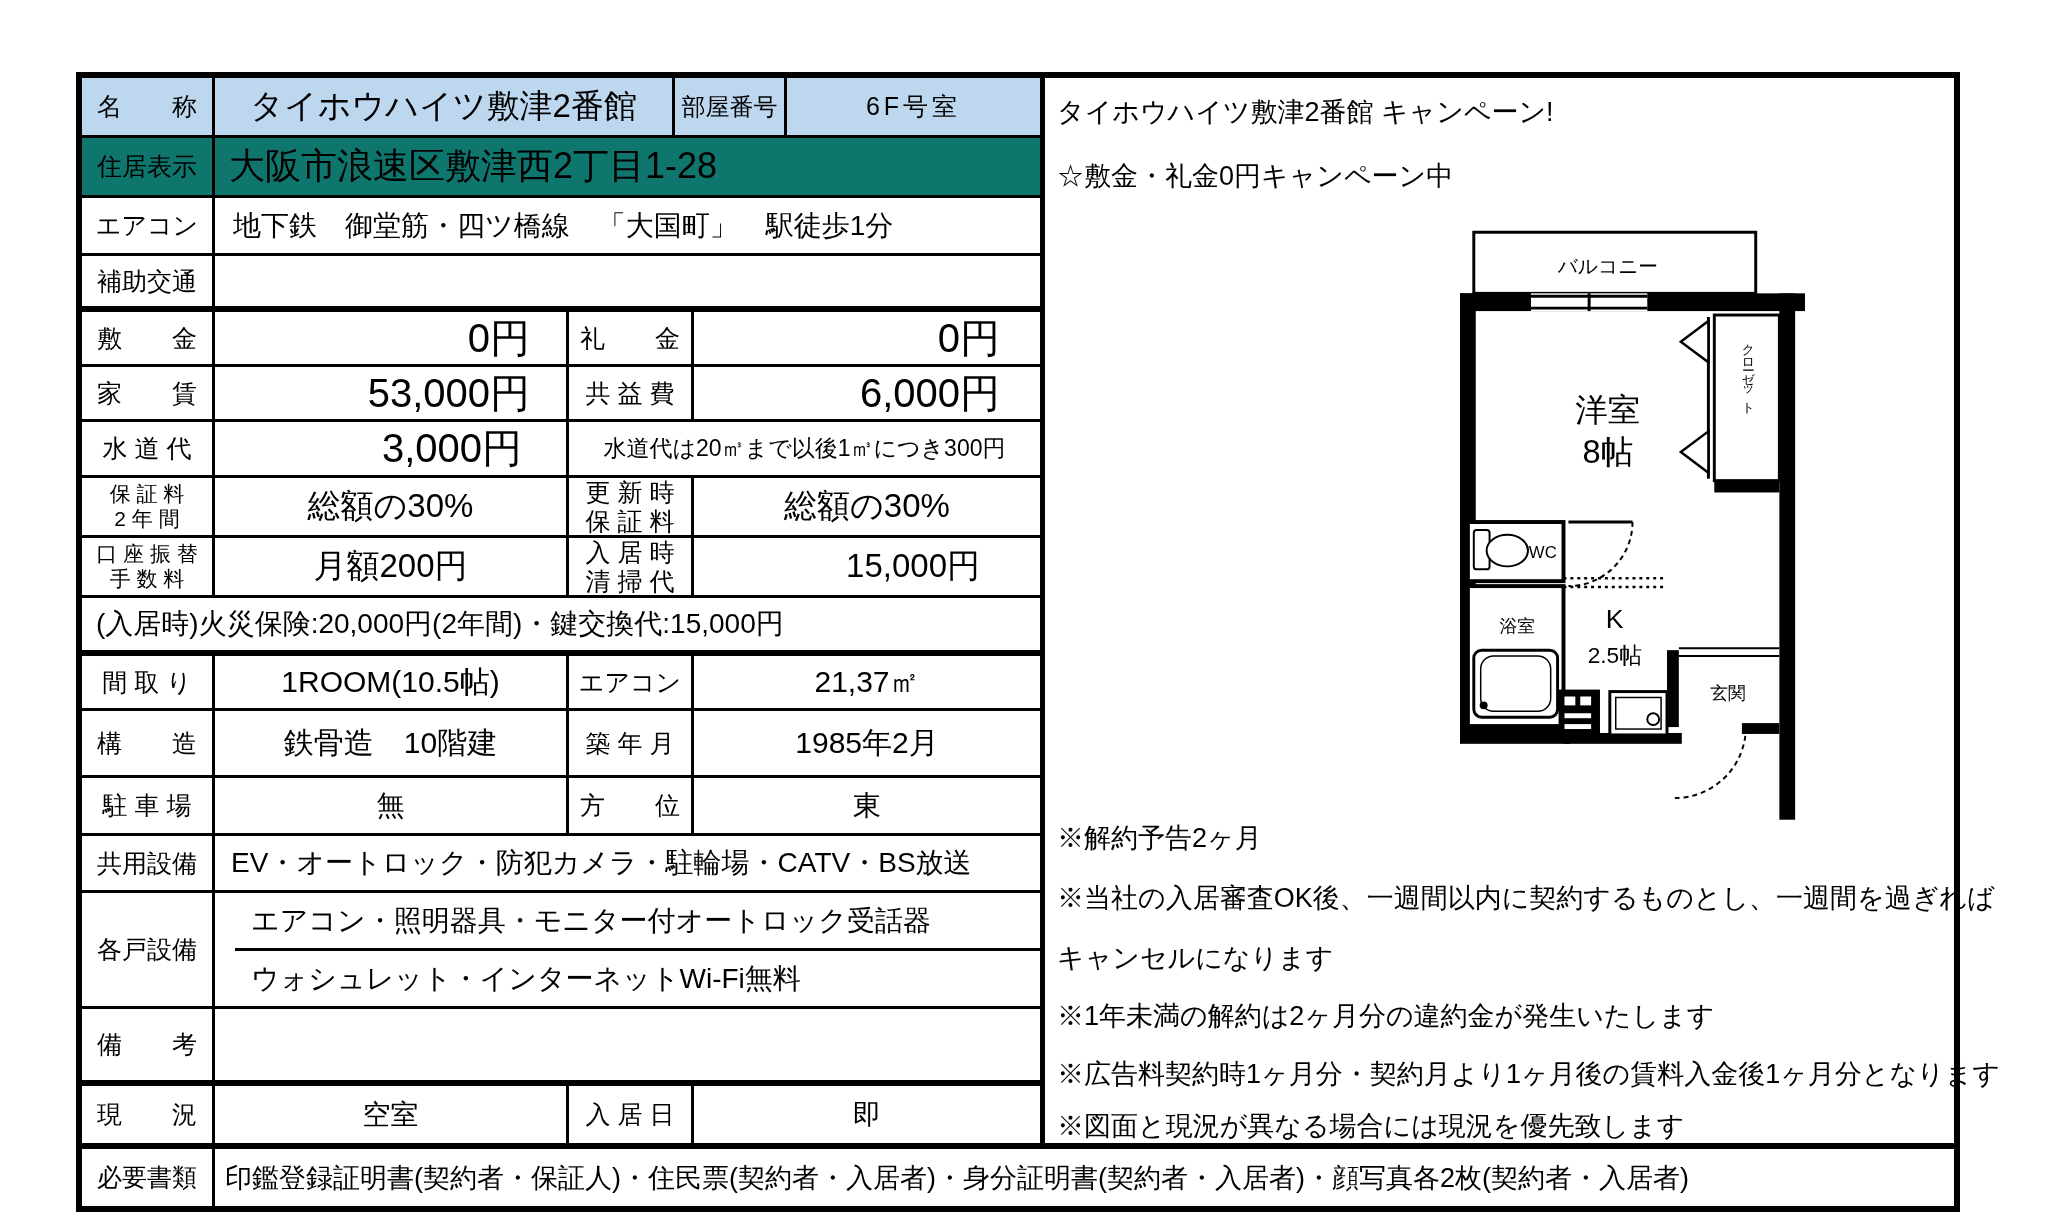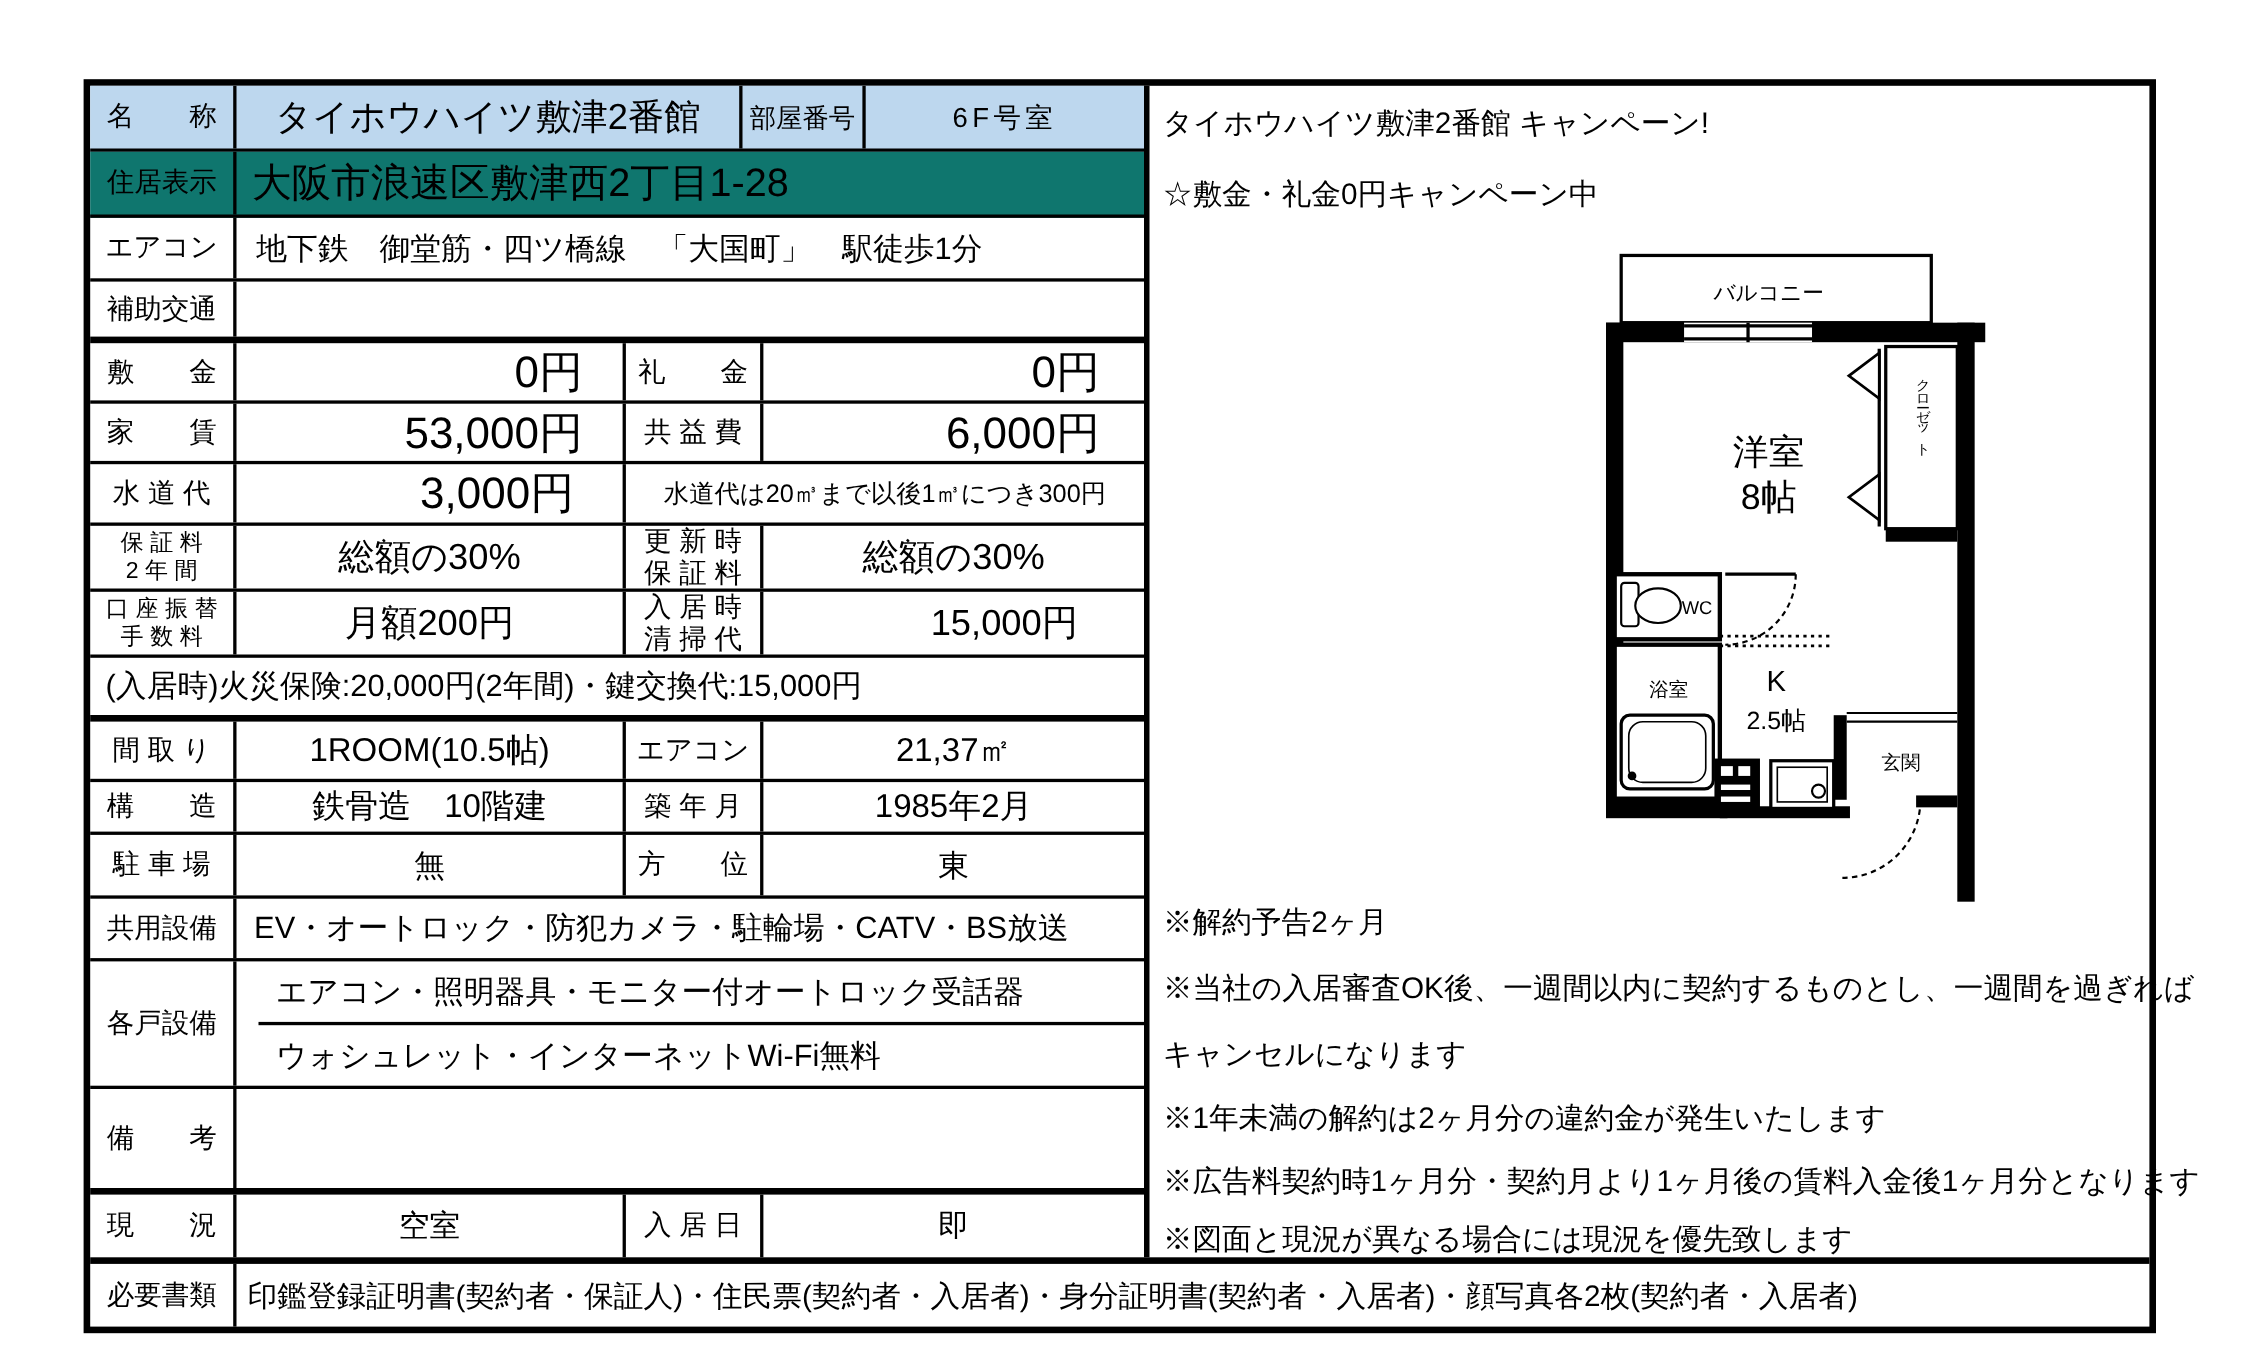--- a/index.html
+++ b/index.html
@@ -110,21 +110,21 @@
         <div class="cell last span3 left txt" style="padding-left:14px">(入居時)火災保険:20,000円(2年間)・鍵交換代:15,000円</div>
       </div>
 
       <div class="row" style="height:55px">
         <div class="cell lab">間 取 り</div>
         <div class="cell v1" style="font-size:30px">1ROOM(10.5帖)</div>
         <div class="cell lab2">エアコン</div>
         <div class="cell last v2" style="font-size:30px">21,37㎡</div>
       </div>
 
-      <div class="row" style="height:48px">
+      <div class="row" style="height:67px">
         <div class="cell lab">構　　造</div>
         <div class="cell v1" style="font-size:30px">鉄骨造　10階建</div>
         <div class="cell lab2">築 年 月</div>
         <div class="cell last v2" style="font-size:30px">1985年2月</div>
       </div>
 
       <div class="row" style="height:58px">
         <div class="cell lab">駐 車 場</div>
         <div class="cell v1 txt">無</div>
         <div class="cell lab2">方　　位</div>

